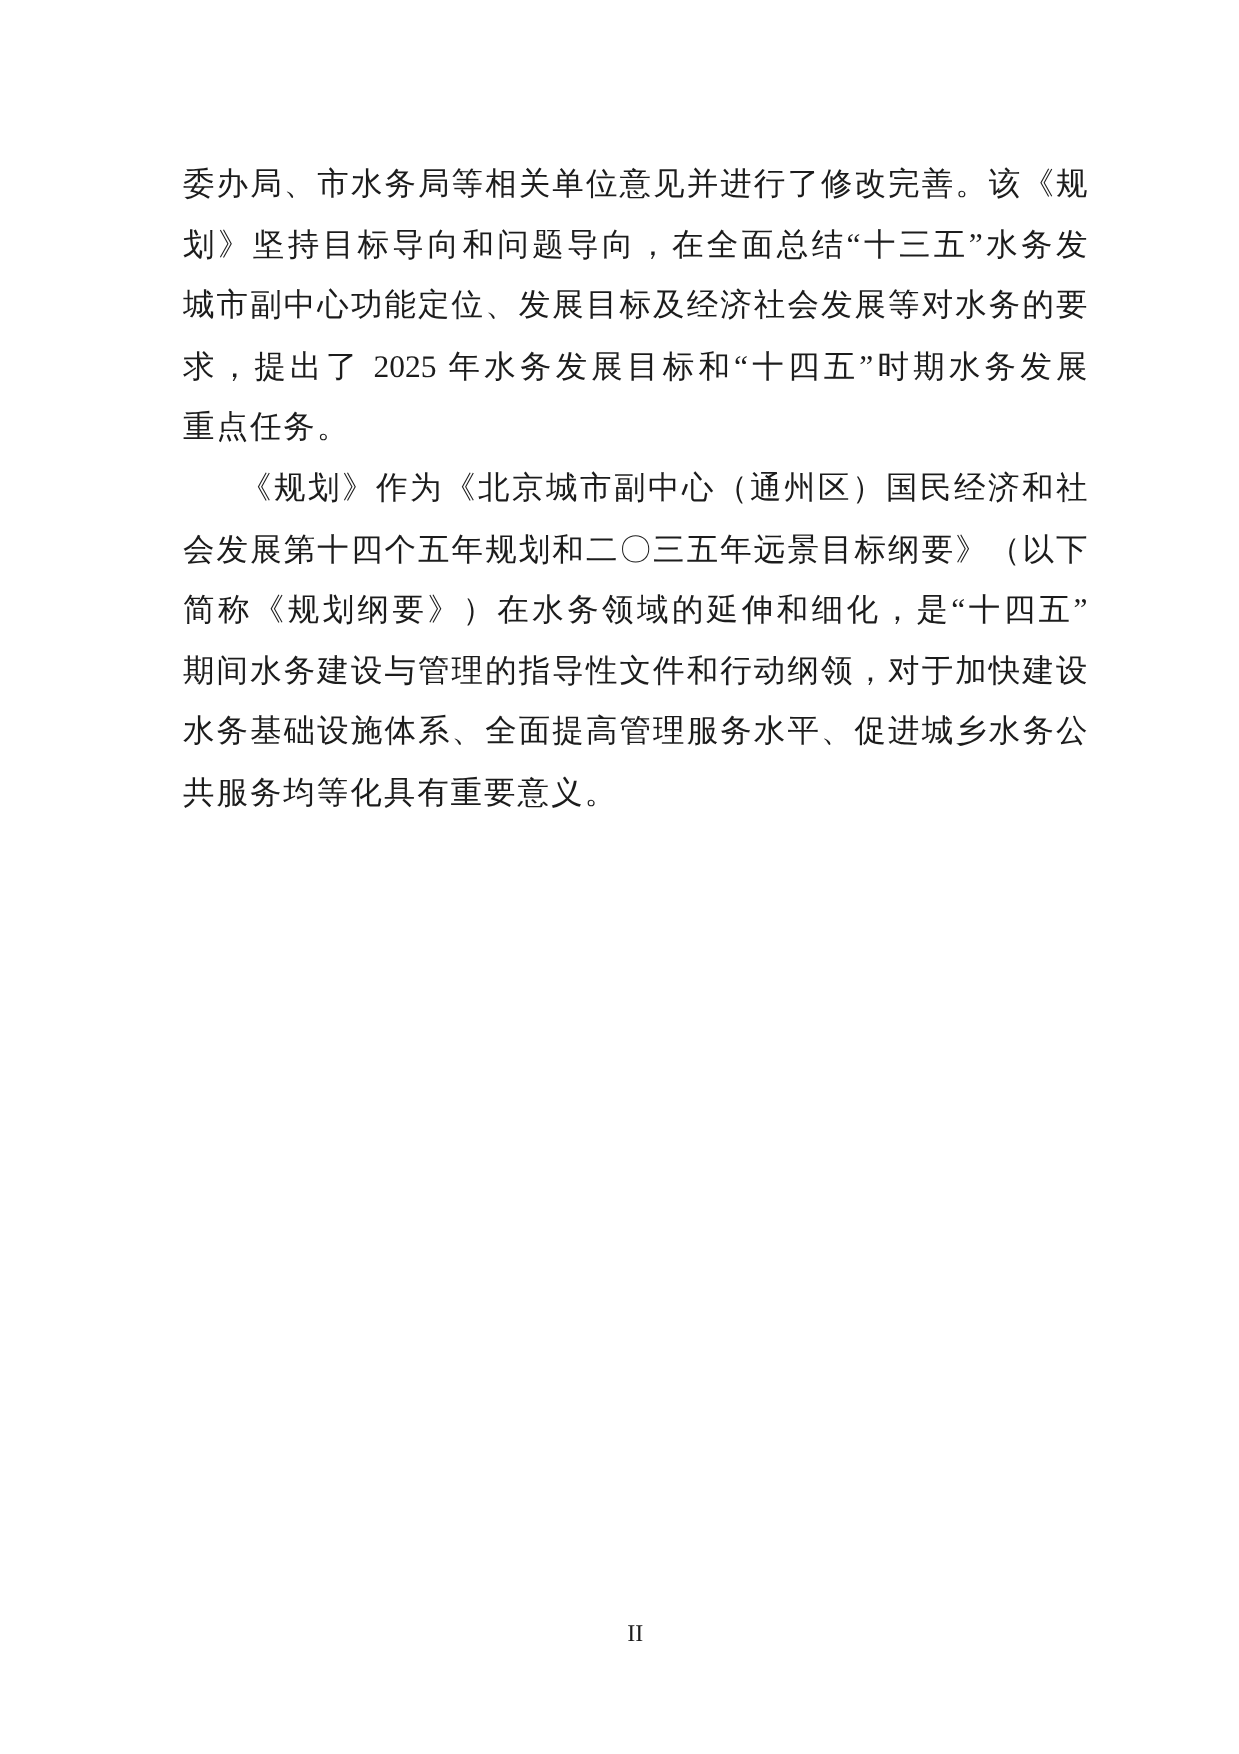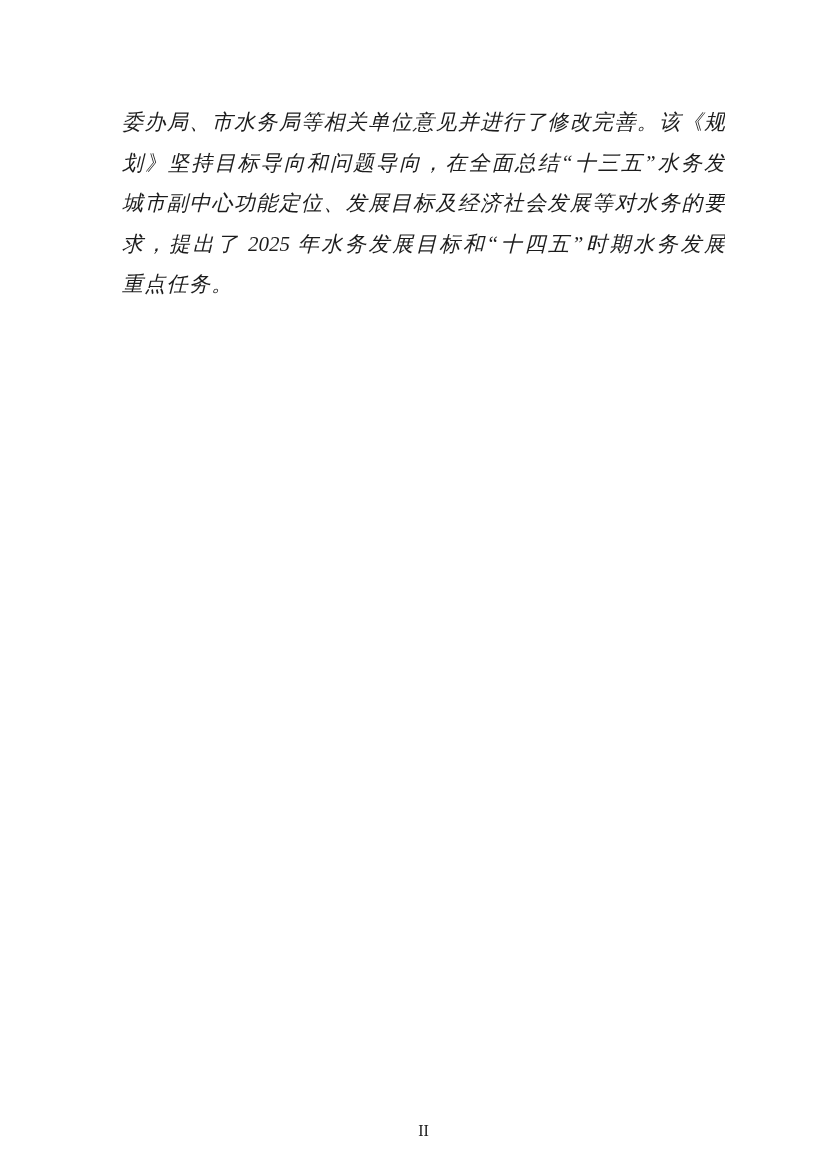--- a/index.html
+++ b/index.html
@@ -28,55 +28,61 @@
     margin: 0;
     padding: 0;
   }
   .line {
     width: 100%;
     text-align: justify;
     text-align-last: justify;
     text-justify: inter-ideograph;
     white-space: nowrap;
     overflow: hidden;
-    font-style: italic;
   }
   .line.last {
     text-align: right;
     text-align-last: left;
     letter-spacing: 1.3px;
   }
   .line.indent {
     text-indent: 38px;
   }
   .pagenum {
     position: absolute;
     left: 122px;
     top: 1080px;
     width: 603px;
     text-align: center;
     font-size: 16px;
     line-height: 20px;
     color: #1c1c1c;
-    margin-top: 41px;
   }
 </style>
 </head>
 <body>
 
 <div class="page">
 
   <div class="text-block">
 
     <div class="para">
       <div class="line">委办局、市水务局等相关单位意见并进行了修改完善。该《规</div>
       <div class="line">划》坚持目标导向和问题导向，在全面总结“十三五”水务发</div>
       <div class="line">城市副中心功能定位、发展目标及经济社会发展等对水务的要</div>
       <div class="line">求，提出了 2025 年水务发展目标和“十四五”时期水务发展</div>
       <div class="line last">重点任务。</div>
     </div>
 
+    <div class="para">
+      <div class="line indent">《规划》作为《北京城市副中心（通州区）国民经济和社</div>
+      <div class="line">会发展第十四个五年规划和二〇三五年远景目标纲要》（以下</div>
+      <div class="line">简称《规划纲要》）在水务领域的延伸和细化，是“十四五”</div>
+      <div class="line">期间水务建设与管理的指导性文件和行动纲领，对于加快建设</div>
+      <div class="line">水务基础设施体系、全面提高管理服务水平、促进城乡水务公</div>
+      <div class="line last">共服务均等化具有重要意义。</div>
+    </div>
 
   </div>
 
   <div class="pagenum">II</div>
 
 </div>
 
 </body></html>

